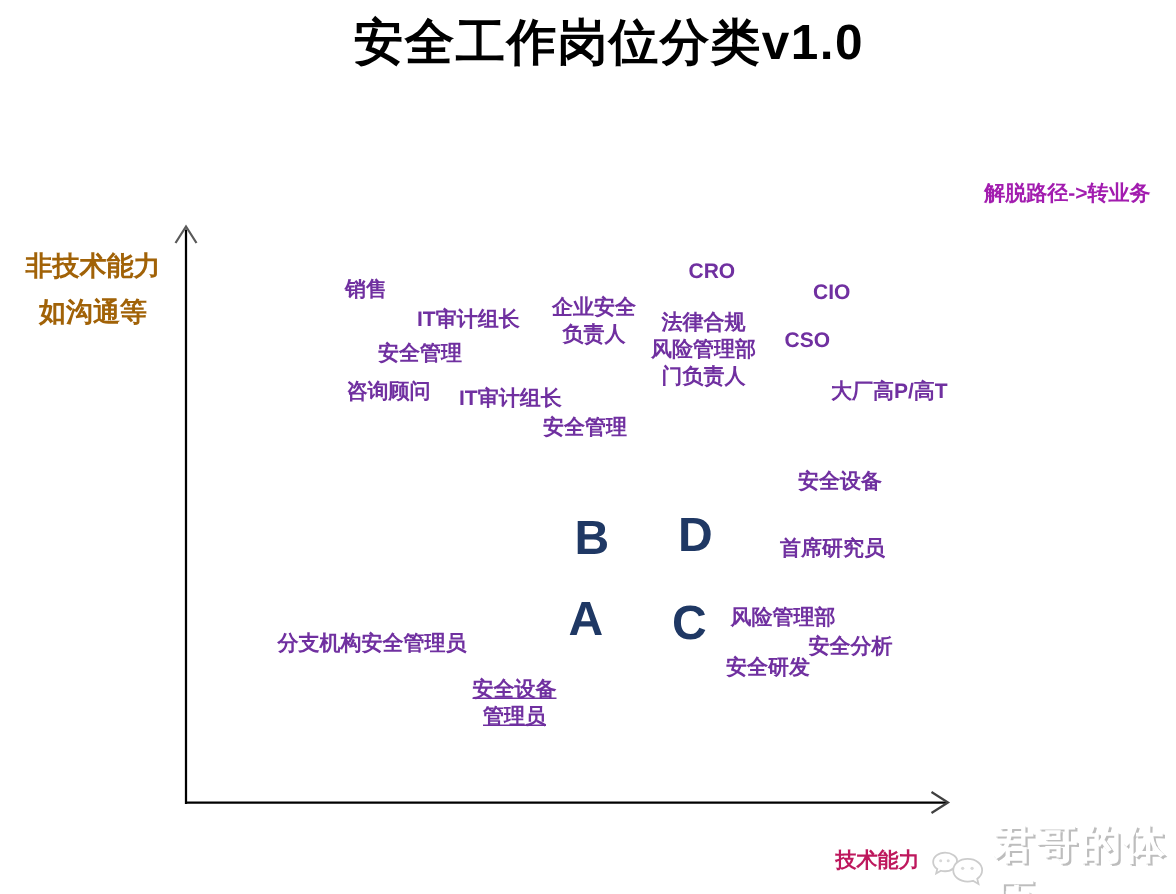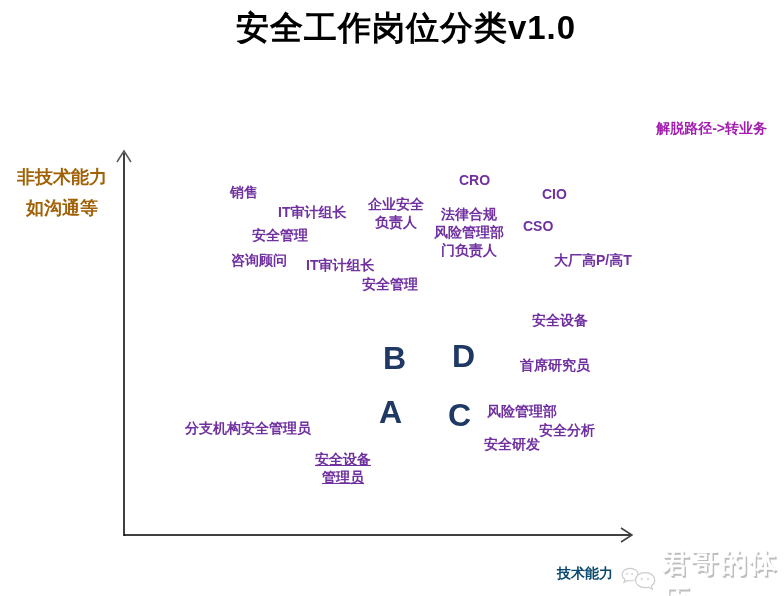--- a/index.html
+++ b/index.html
@@ -20,21 +20,21 @@
     position:absolute; top:120px; right:17px;
     font-size:14px; font-weight:bold; color:#a21caf;
   }
   .y-axis-label {
     position:absolute; left:12px; top:162px; width:100px; text-align:center;
     font-size:18px; font-weight:bold; color:#a16207;
     white-space:pre-line; line-height:1.7;
   }
   .x-axis-label {
     position:absolute; left:557px; top:565px;
-    font-size:14px; font-weight:bold; color:#0c4a6e;
+    font-size:14px; font-weight:bold; color:#be185d;
   }
   svg.axes { position:absolute; left:0; top:0; width:784px; height:596px; }
   .role-label {
     position:absolute; color:#7030A0; font-weight:bold; font-size:14px;
     line-height:1.3; white-space:pre-line;
   }
   .role-label.center { text-align:center; transform:translateX(-50%); }
   .grade-letter {
     position:absolute; color:#1F3864; font-weight:bold; font-size:32px;
     line-height:1.1; font-family:"Liberation Sans",sans-serif;

